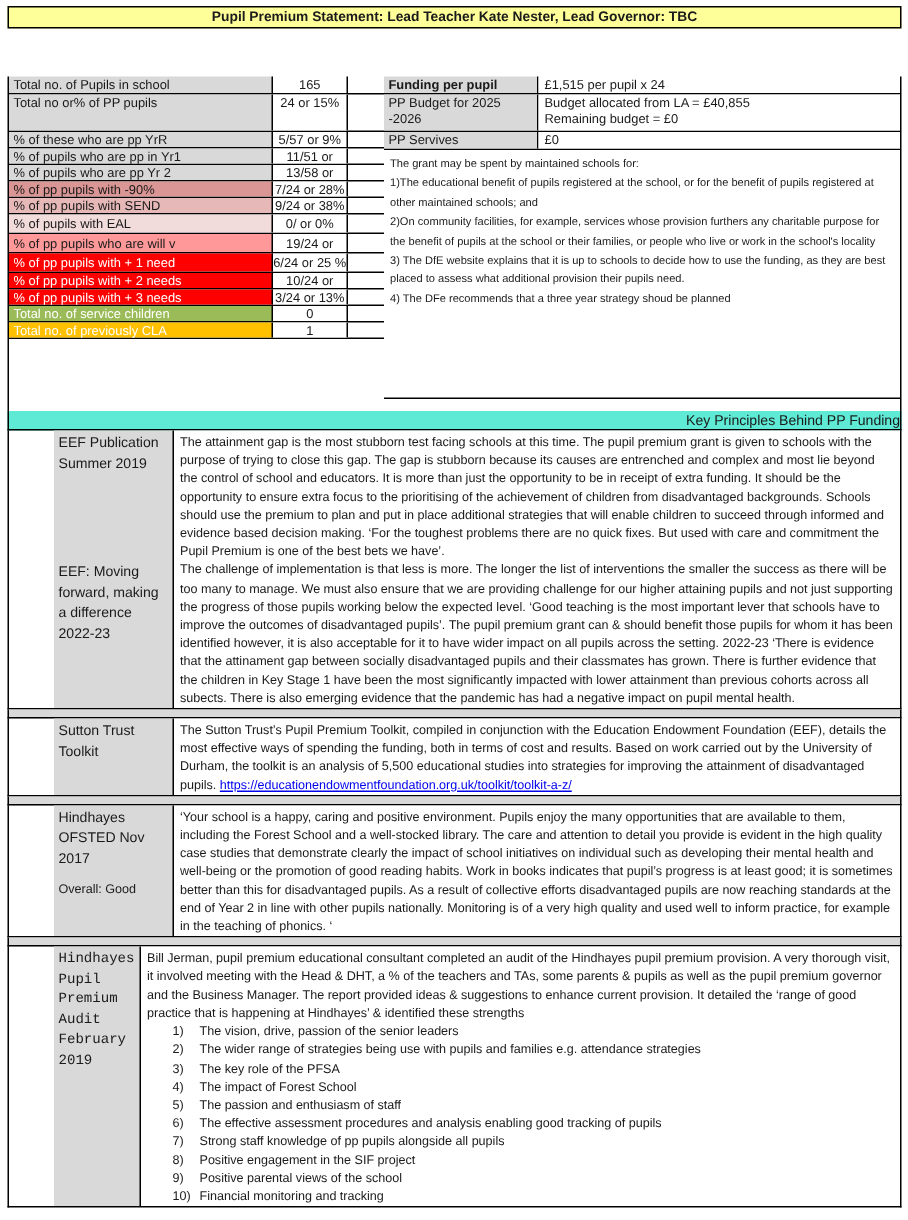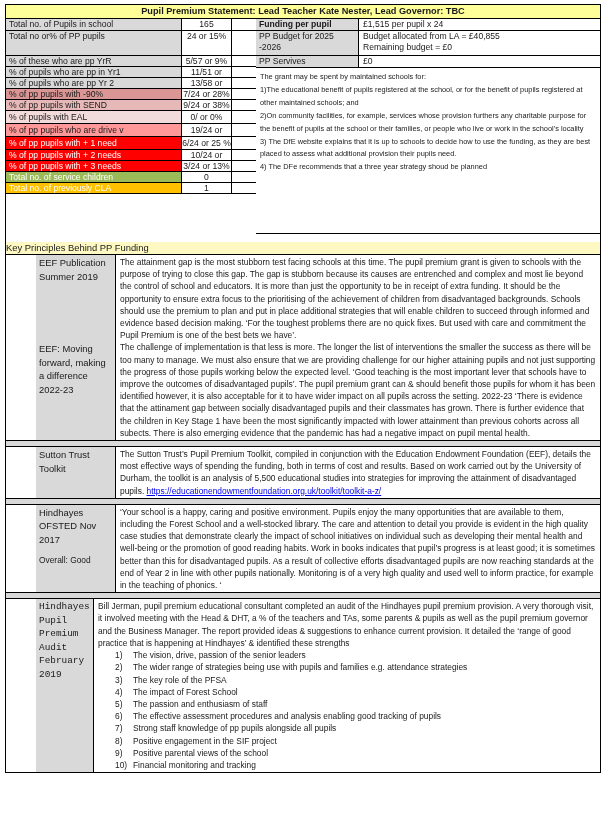--- a/index.html
+++ b/index.html
@@ -6,43 +6,43 @@
   html, body { width: 605px; height: 813px; background: #ffffff; overflow: hidden; }
   body { font-family: "Liberation Sans", sans-serif; color: #1a1a1a; position: relative; }
 
   .doc { position: absolute; left: 5px; top: 4px; width: 596px; }
 
   .title-bar {
     height: 15px; background: #ffff99; border: 1px solid #000;
     font-size: 9.2px; font-weight: bold; text-align: center; line-height: 13px;
   }
 
-  .top { position: relative; height: 223px; border-left: 1px solid #000; border-right: 1px solid #000; }
+  .top { position: relative; height: 223px; border-left: 1px solid #000; border-right: 1px solid #000; margin-top: 32px; }
   .stats { position: absolute; left: 0; top: 0; width: 250px; }
   .stat-row { display: flex; border-bottom: 1px solid #000; font-size: 8.6px; }
   .stat-row .lab { width: 176px; padding-left: 3px; border-right: 1px solid #000; }
   .stat-row .val { width: 50px; text-align: center; border-right: 1px solid #000; background: #fff; }
   .h12 { height: 12px; line-height: 11px; }
   .h11 { height: 11px; line-height: 10px; }
   .h25 { height: 25px; line-height: 11px; }
   .h13 { height: 13px; line-height: 12px; }
 
   .right { position: absolute; left: 250px; top: 0; width: 344px; }
   .fund-row { display: flex; border-bottom: 1px solid #000; font-size: 8.6px; }
   .fund-row .lab { width: 103px; padding-left: 3px; border-right: 1px solid #000; background: #d9d9d9; }
   .fund-row .val { flex: 1; padding-left: 4px; background: #fff; }
   .grant {
     font-size: 7.4px; line-height: 12.9px; padding: 3px 4px 0 4px; height: 166px;
     border-bottom: 1px solid #000;
   }
   .grant p { margin: 0; }
 
   .section-header {
-    height: 13px; background: #fef9c3; border: 1px solid #000; border-top: none;
-    text-align: left; font-size: 9.4px; line-height: 12px;
+    height: 13px; background: #5eead4; border: 1px solid #000; border-top: none;
+    text-align: right; font-size: 9.4px; line-height: 12px;
   }
 
   .block { display: flex; border: 1px solid #000; border-top: none; padding-left: 30px; }
   .block .side { width: 80px; background: #d9d9d9; border-right: 1px solid #000; font-size: 9.4px; line-height: 13.5px; padding: 1px 3px; }
   .block .body { flex: 1; font-size: 8.4px; line-height: 12.2px; padding: 1px 3px 1px 4px; background: #fff; }
   .gap { height: 6px; background: #d9d9d9; border-left: 1px solid #000; border-right: 1px solid #000; border-bottom: 1px solid #000; }
 
   .link { color: #0000ee; text-decoration: underline; }
   ol.strengths { list-style: none; padding-left: 17px; }
   ol.strengths li { display: flex; }
@@ -82,21 +82,21 @@
         </div>
         <div class="stat-row h11">
           <div class="lab" style="background: rgb(230, 185, 184); color: rgb(26, 26, 26);">% of pp pupils with SEND</div>
           <div class="val">9/24 or 38%</div>
         </div>
         <div class="stat-row h13">
           <div class="lab" style="background: rgb(242, 220, 219); color: rgb(26, 26, 26);">% of pupils with EAL</div>
           <div class="val">0/ or 0%</div>
         </div>
         <div class="stat-row h13">
-          <div class="lab" style="background: rgb(255, 153, 153); color: rgb(26, 26, 26);">% of pp pupils who are drive v</div>
+          <div class="lab" style="background: rgb(255, 153, 153); color: rgb(26, 26, 26);">% of pp pupils who are will v</div>
           <div class="val">19/24 or 79%</div>
         </div>
         <div class="stat-row h13">
           <div class="lab" style="background: rgb(255, 0, 0); color: rgb(255, 255, 255);">% of pp pupils with + 1 need</div>
           <div class="val">6/24 or 25 %</div>
         </div>
         <div class="stat-row h11">
           <div class="lab" style="background: rgb(255, 0, 0); color: rgb(255, 255, 255);">% of pp pupils with +  2 needs</div>
           <div class="val">10/24 or 42%</div>
         </div>

